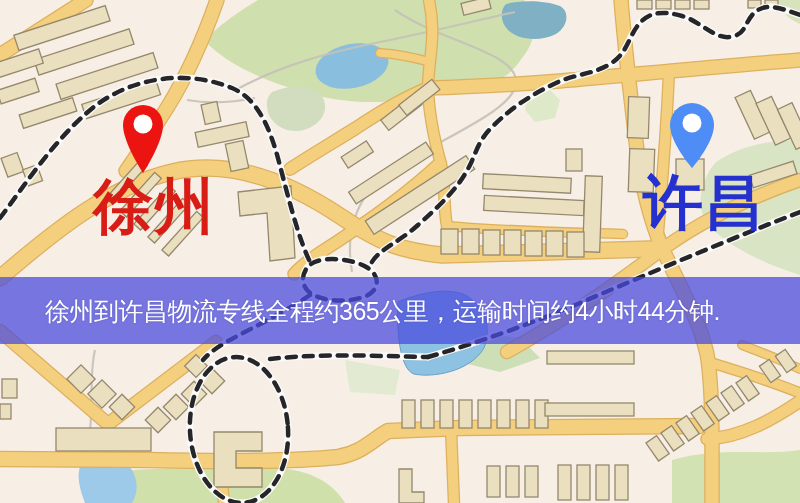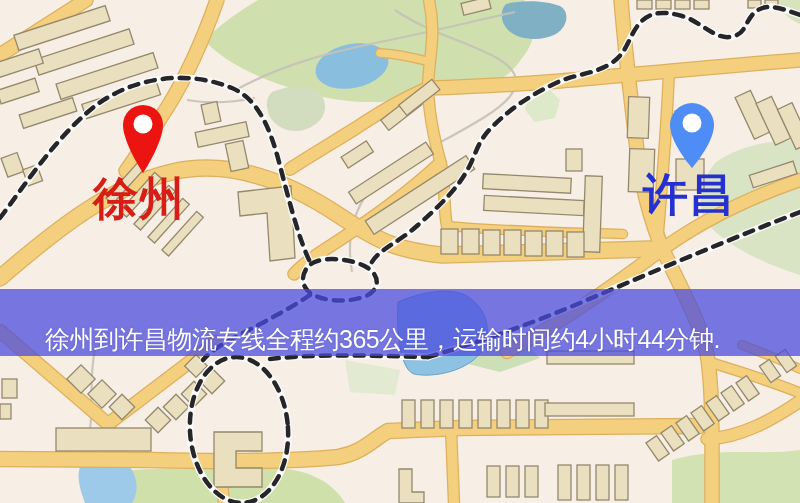--- a/index.html
+++ b/index.html
@@ -4,29 +4,29 @@
 <style>
   html,body{margin:0;padding:0;background:#ddd;}
   .map-frame{
     position:relative;width:800px;height:503px;overflow:hidden;
     background:#f7efe6;
     font-family:"Liberation Sans","DejaVu Sans",sans-serif;
   }
   .map-frame svg.canvas{position:absolute;left:0;top:0;filter:blur(0.35px);}
   .pale{fill:#f2ecdc;}
   .banner{
-    position:absolute;left:0;top:289px;width:800px;height:67px;
+    position:absolute;left:0;top:277px;width:800px;height:67px;
     background:rgba(74,76,221,0.74);
-    display:flex;align-items:flex-end;box-sizing:border-box;
+    display:flex;align-items:center;box-sizing:border-box;
     padding:2px 8px 0 45px;
     color:#ffffff;font-size:25px;letter-spacing:-0.5px;white-space:nowrap;
     text-shadow:0 0 2px rgba(40,40,140,0.35);
   }
   .city-label{
-    position:absolute;line-height:1;font-size:45px;letter-spacing:1px;
+    position:absolute;line-height:1;font-size:60px;letter-spacing:1px;
     font-family:"DejaVu Serif","Liberation Serif",serif;font-weight:600;
     white-space:nowrap;
   }
   .origin-label{left:93px;top:176px;color:#d81d16;}
   .dest-label{left:643px;top:172px;color:#2531cf;}
   .pin{position:absolute;}
   .pin-origin{left:118px;top:100px;}
   .pin-dest{left:666px;top:99px;}
 </style>
 </head>

